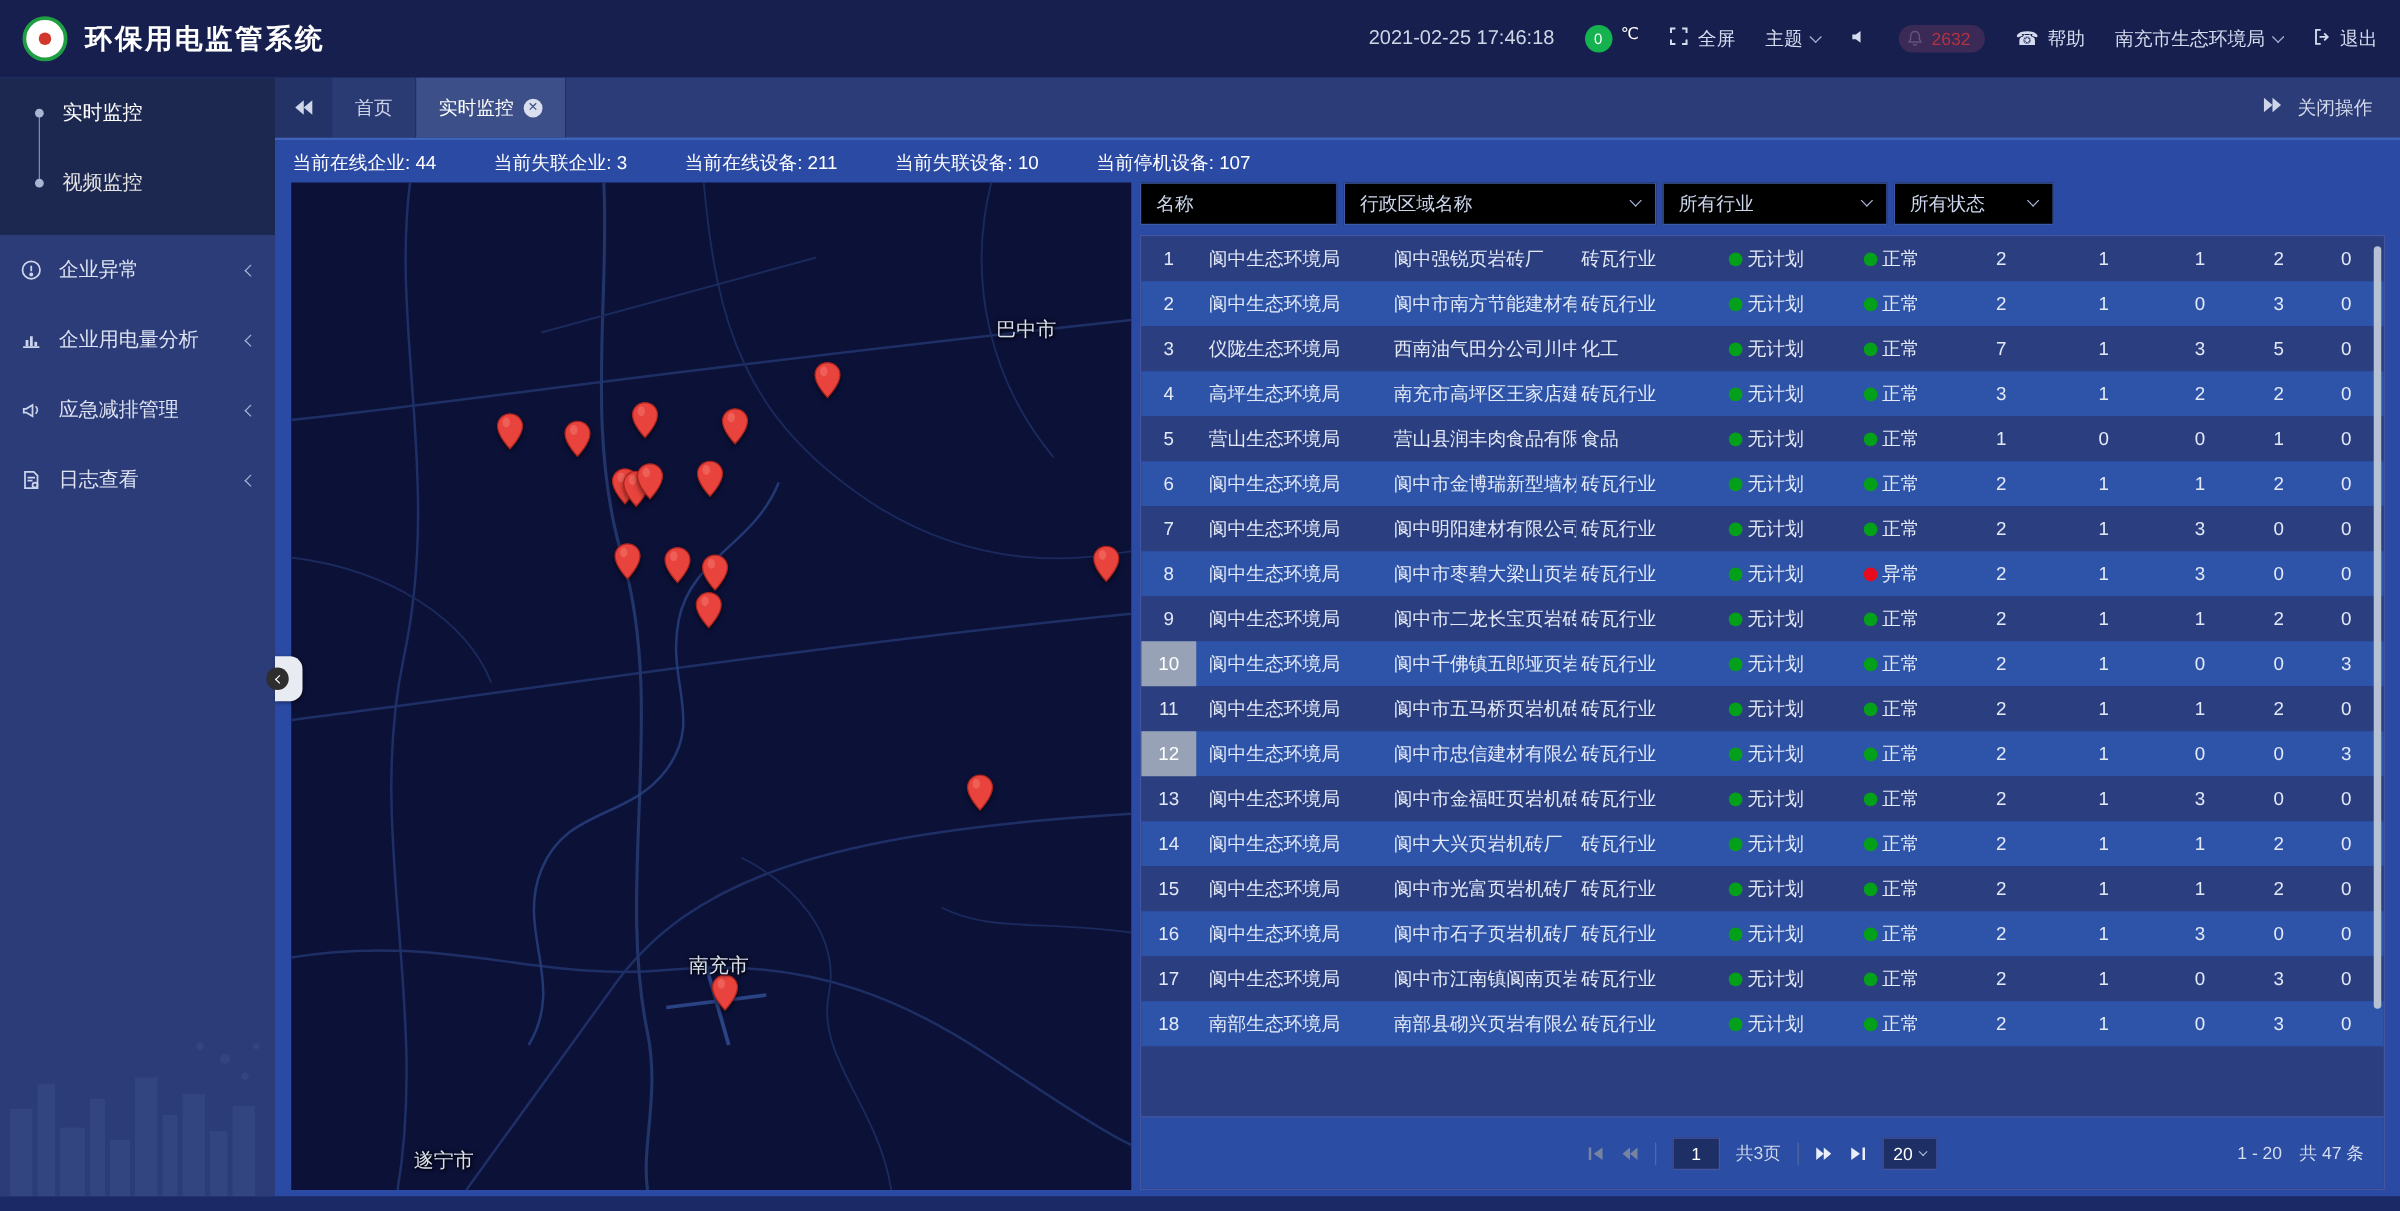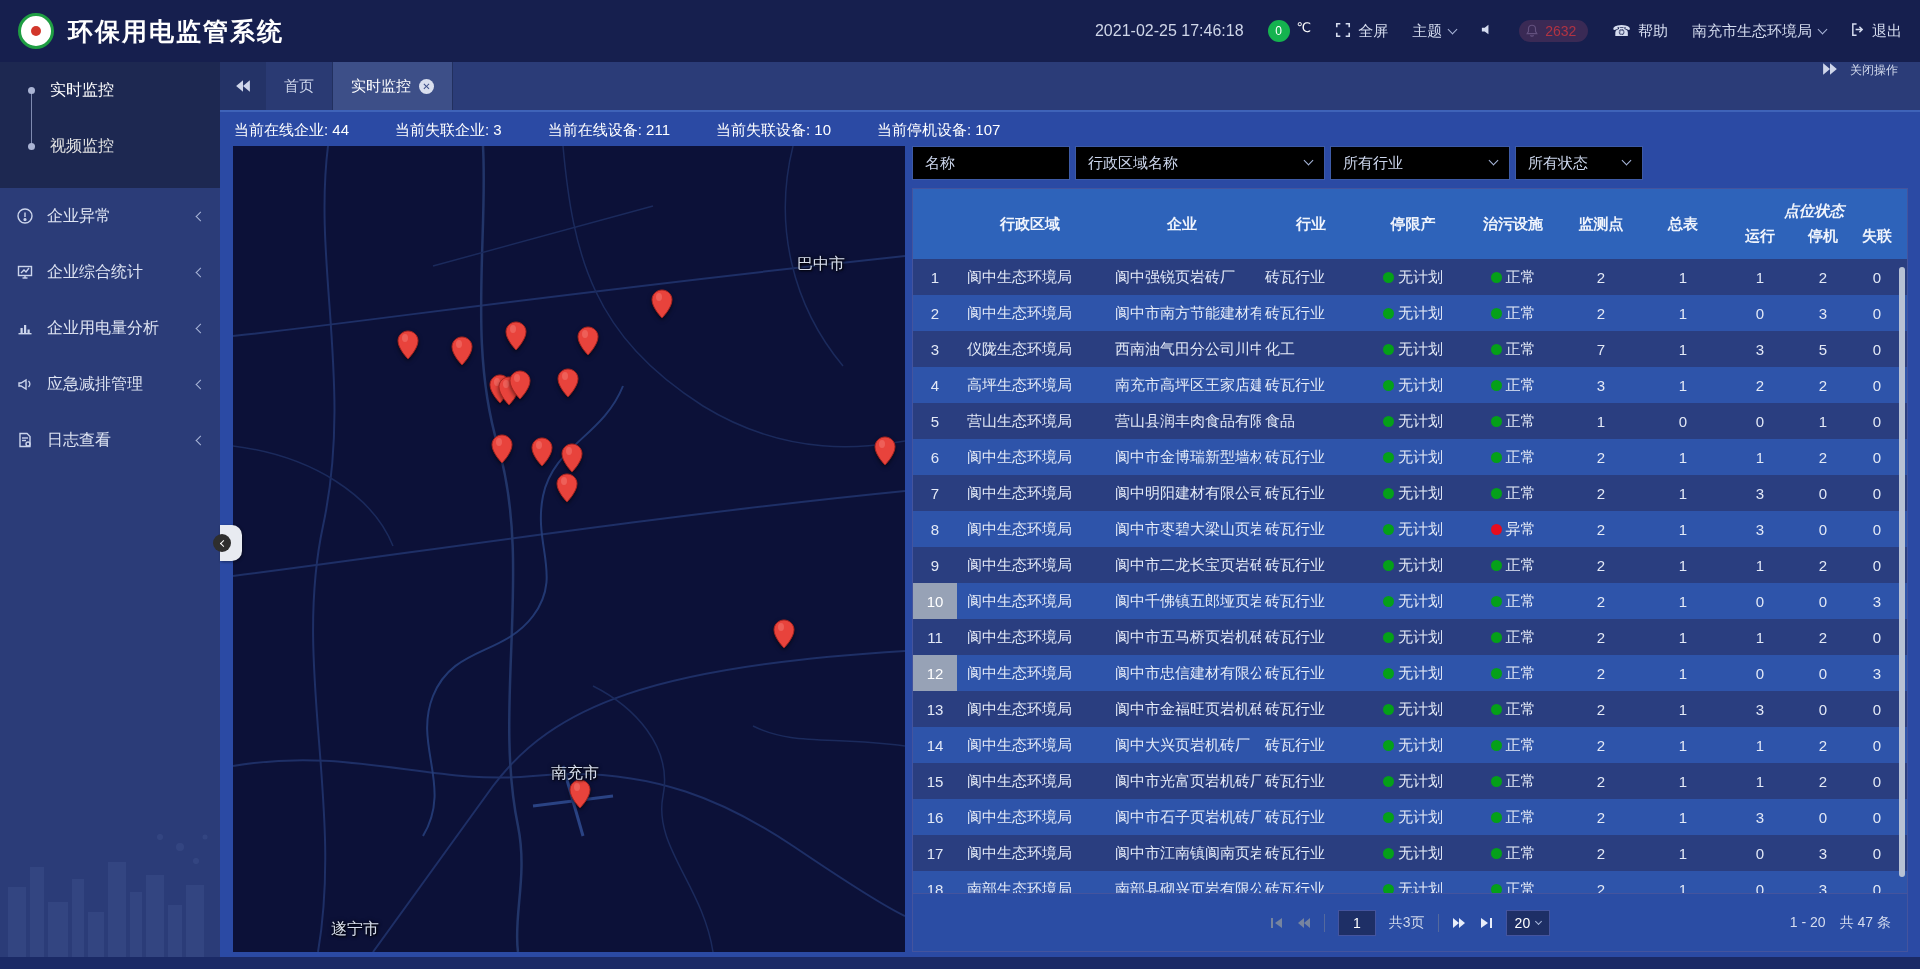--- a/index.html
+++ b/index.html
@@ -2,21 +2,21 @@
 <html><head>
 <meta charset="utf-8">
 <style>
 *{margin:0;padding:0;box-sizing:border-box}
 html,body{width:1920px;height:969px;overflow:hidden}
 body{position:relative;background:#2b4aa4;font-family:"Liberation Sans","DejaVu Sans",sans-serif;color:#e3e9f6}
 
 .header{position:absolute;top:0;left:0;right:0;height:62px;background:#161f4e;display:flex;align-items:center;z-index:20;padding:0 18px}
 .logo{width:36px;height:36px;border-radius:50%;background:#fff;border:3px solid #1f9e43;display:flex;align-items:center;justify-content:center;margin-right:14px}
 .logo i{width:10px;height:10px;border-radius:50%;background:#d2372b;display:block}
-.app-title{font-size:25px;font-weight:bold;color:#fff;letter-spacing:2px}
+.app-title{font-size:22px;font-weight:bold;color:#fff;letter-spacing:2px}
 .h-right{margin-left:auto;display:flex;align-items:center;gap:24px;color:#d5dcef;font-size:15px}
 .h-item{display:flex;align-items:center;gap:7px;white-space:nowrap}
 .datetime{font-size:16px;color:#cfd6e8}
 .temp-badge{width:22px;height:22px;border-radius:50%;background:#15b34f;color:#fff;font-size:12px;display:flex;align-items:center;justify-content:center}
 .temp-unit{font-size:13px;color:#fff;margin-top:-8px}
 .bell-pill{position:relative;background:#3a2a55;border-radius:12px;padding:3px 12px 3px 26px;color:#b13343;font-size:14px}
 .bell-pill svg{position:absolute;left:6px;top:3px}
 .chev{display:inline-block;width:7px;height:7px;border-right:1.6px solid #aab6d8;border-bottom:1.6px solid #aab6d8}
 .chev.down{transform:rotate(45deg);margin-top:-4px}
 .chev.left{transform:rotate(135deg)}
@@ -32,21 +32,21 @@
 .menu-child:before{content:"";position:absolute;left:28px;top:25px;width:7px;height:7px;border-radius:50%;background:#aab4d4}
 .menu-child.active{color:#ffffff}
 .menu-item{height:56px;display:flex;align-items:center;padding:0 16px;color:#dde3f2;font-size:16px}
 .skyline{position:absolute;bottom:0;left:0;width:220px;opacity:.35}
 
 .tabbar{position:absolute;top:62px;left:220px;right:0;height:50px;background:#2b3c78;border-bottom:2px solid #3f63b8;display:flex;align-items:stretch;z-index:10}
 .tab-back{width:46px;background:#243367;display:flex;align-items:center;justify-content:center}
 .tab{display:flex;align-items:center;gap:8px;padding:0 18px;font-size:15px;color:#cdd5ea;background:#2a3a73;border-right:1px solid #22305f}
 .tab.active{background:#3d4f88;color:#fff}
 .tab-close{width:15px;height:15px;border-radius:50%;background:#d9dfee;color:#3d4f88;font-size:10px;line-height:15px;text-align:center;font-weight:bold}
-.tab-ops{margin-left:auto;display:flex;gap:12px;padding-right:22px;color:#d3daec;font-size:12px}
+.tab-ops{margin-left:auto;display:flex;align-items:center;gap:12px;padding-right:22px;color:#d3daec;font-size:15px}
 
 .content{position:absolute;top:114px;left:220px;right:0;bottom:12px;background:#2b4aa4}
 .stats{position:absolute;top:0;left:14px;height:32px;display:flex;gap:46px;align-items:center;color:#fff;font-size:15px}
 .stat-item{white-space:nowrap}
 
 .map{position:absolute;left:13px;top:32px;width:672px;height:806px;background:#0c1138;overflow:hidden}
 .map svg.roads{position:absolute;left:0;top:0}
 .pin{position:absolute;filter:drop-shadow(0 2px 2px rgba(0,0,0,.55))}
 .city-label{position:absolute;transform:translate(-50%,-50%);color:#d9e0ee;font-size:16px;text-shadow:0 0 4px #000,1px 1px 2px #000;white-space:nowrap}
 .collapse-handle{position:absolute;left:220px;top:525px;width:22px;height:36px;background:#e8ebf1;border-radius:0 10px 10px 0;z-index:15;box-shadow:1px 1px 3px rgba(0,0,0,.4);display:flex;align-items:center}
@@ -160,30 +160,20 @@
       <div class="menu-item">
         <span class="micon"><svg width="18" height="18" viewBox="0 0 18 18" fill="none" stroke="#ccd5ec" stroke-width="1.4">
             <circle cx="9" cy="9" r="7"></circle>
             <line x1="9" y1="5.5" x2="9" y2="10"></line>
             <circle cx="9" cy="12.5" r="0.9" fill="#ccd5ec"></circle>
           </svg></span>
         <span class="lbl">企业异常</span>
         <span class="chev left"></span>
       </div>
       <div class="menu-item">
-        <span class="micon"><svg width="18" height="18" viewBox="0 0 18 18" fill="none" stroke="#ccd5ec" stroke-width="1.4">
-            <rect x="2.5" y="3.5" width="13" height="9"></rect>
-            <path d="M5 10l3-3 2 2 3-4"></path>
-            <line x1="9" y1="12.5" x2="9" y2="15"></line>
-            <line x1="6.5" y1="15" x2="11.5" y2="15"></line>
-          </svg></span>
-        <span class="lbl">企业综合统计</span>
-        <span class="chev left"></span>
-      </div>
-      <div class="menu-item">
         <span class="micon"><svg width="18" height="18" viewBox="0 0 18 18" fill="#ccd5ec" stroke="none">
             <rect x="2.5" y="14" width="13" height="1.4"></rect>
             <rect x="4.5" y="9" width="2.2" height="5"></rect>
             <rect x="8" y="6" width="2.2" height="8"></rect>
             <rect x="11.5" y="10.5" width="2.2" height="3.5"></rect>
           </svg></span>
         <span class="lbl">企业用电量分析</span>
         <span class="chev left"></span>
       </div>
       <div class="menu-item">
@@ -371,38 +361,20 @@
           <span>所有行业</span>
           <span class="chev down"></span>
         </div>
       <div class="fbox f-status">
           <span>所有状态</span>
           <span class="chev down"></span>
         </div>
     </div>
 
     <div class="tablewrap">
-      <div class="thead">
-          <div class="th c-no" style="justify-content: center; padding-left: 0px;"></div>
-          <div class="th c-region" style="justify-content: center; padding-left: 0px;">行政区域</div>
-          <div class="th c-company" style="justify-content: center; padding-left: 0px;">企业</div>
-          <div class="th c-ind" style="justify-content: center; padding-left: 0px;">行业</div>
-          <div class="th c-limit" style="justify-content: center; padding-left: 0px;">停限产</div>
-          <div class="th c-fac" style="justify-content: center; padding-left: 0px;">治污设施</div>
-          <div class="th c-pts" style="justify-content: center; padding-left: 0px;">监测点</div>
-          <div class="th c-meter" style="justify-content: center; padding-left: 0px;">总表</div>
-          <div class="th-group">
-            <div class="g-label">点位状态</div>
-            <div class="g-subs">
-              <span style="width:70px">运行</span>
-              <span style="width:56px">停机</span>
-              <span style="width:52px">失联</span>
-            </div>
-          </div>
-        </div>
       <div class="tbody">
         <div>
             <div class="tr r-dark">
               <div class="c-no">1</div>
               <div class="c-region">阆中生态环境局</div>
               <div class="c-company">阆中强锐页岩砖厂</div>
               <div class="c-ind">砖瓦行业</div>
               <div class="c-limit"><span class="dot g"></span>无计划</div>
               <div class="c-fac"><span class="dot g"></span>正常</div>
               <div class="c-pts">2</div>

